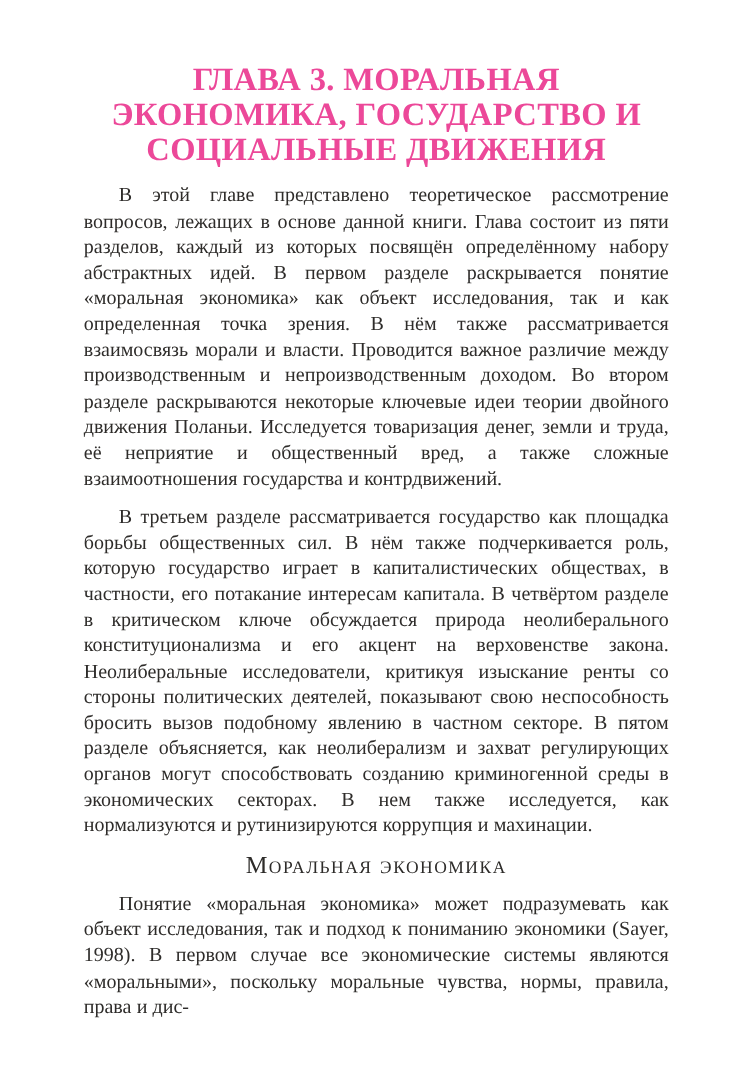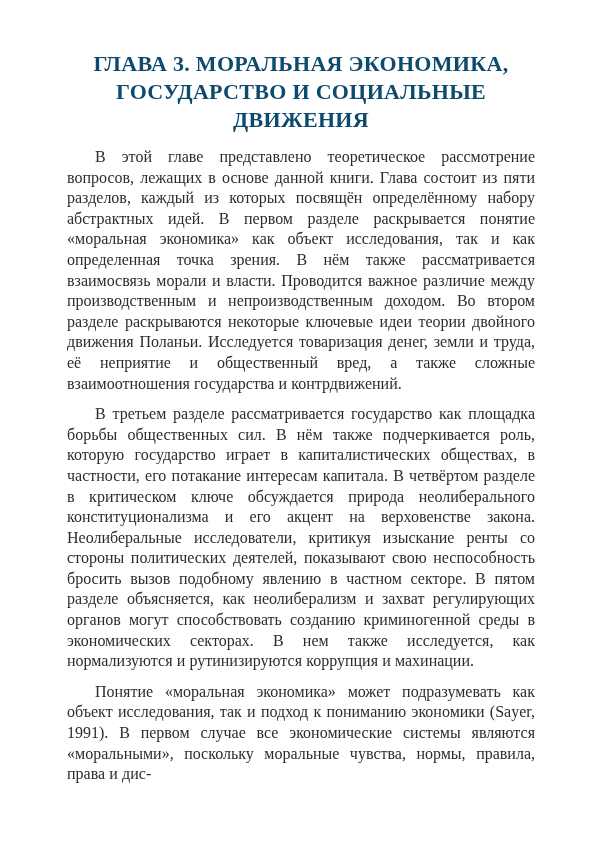--- a/index.html
+++ b/index.html
@@ -14,25 +14,25 @@
     box-sizing: border-box;
     background: #ffffff;
     padding: 50px 55px 0 57px;
     overflow: hidden;
     font-family: "Liberation Serif", "DejaVu Serif", serif;
     color: #2e2c2a;
   }
   .chapter-title {
     margin: 0 0 13px 0;
     text-align: center;
-    font-size: 22px;
+    font-size: 26px;
     line-height: 28px;
     font-weight: bold;
     letter-spacing: 0.3px;
-    color: #0c4a6e;
+    color: #ec4899;
   }
   .body-text p {
     margin: 10px;
     padding: 0;
     text-indent: 28px;
     text-align: justify;
     font-size: 16px;
     line-height: 20.6px;
     hyphens: auto;
     -webkit-hyphens: auto;
@@ -54,18 +54,19 @@
 
 <div class="page">
 
   <h1 class="chapter-title">ГЛАВА 3. МОРАЛЬНАЯ ЭКОНОМИКА, ГОСУДАРСТВО И СОЦИАЛЬНЫЕ ДВИЖЕНИЯ</h1>
 
   <div class="body-text">
     <p>В этой главе представлено теоретическое рассмотрение вопросов, лежащих в основе данной книги. Глава состоит из пяти разделов, каждый из которых посвящён определённому набору абстрактных идей. В первом разделе раскрывается понятие «моральная экономика» как объект исследования, так и как определенная точка зрения. В нём также рассматривается взаимосвязь морали и власти. Проводится важное различие между производственным и непроизводственным доходом. Во втором разделе раскрываются некоторые ключевые идеи теории двойного движения Поланьи. Исследуется товаризация денег, земли и труда, её неприятие и общественный вред, а также сложные взаимоотношения государства и контрдвижений.</p>
     <p>В третьем разделе рассматривается государство как площадка борьбы общественных сил. В нём также подчеркивается роль, которую государство играет в капиталистических обществах, в частности, его потакание интересам капитала. В четвёртом разделе в критическом ключе обсуждается природа неолиберального конституционализма и его акцент на верховенстве закона. Неолиберальные исследователи, критикуя изыскание ренты со стороны политических деятелей, показывают свою неспособность бросить вызов подобному явлению в частном секторе. В пятом разделе объясняется, как неолиберализм и захват регулирующих органов могут способствовать созданию криминогенной среды в экономических секторах. В нем также исследуется, как нормализуются и рутинизируются коррупция и махинации.</p>
   </div>
 
+  <h2 class="section-heading">Моральная экономика</h2>
 
   <div class="body-text">
-    <p>Понятие «моральная экономика» может подразумевать как объект исследования, так и подход к пониманию экономики (Sayer, 1991). В первом случае все экономические системы являются «моральными», поскольку моральные чувства, нормы, правила, права и дис-</p>
+    <p>Понятие «моральная экономика» может подразумевать как объект исследования, так и подход к пониманию экономики (Sayer, 1998). В первом случае все экономические системы являются «моральными», поскольку моральные чувства, нормы, правила, права и дис-</p>
   </div>
 
 </div>
 
 </body></html>

